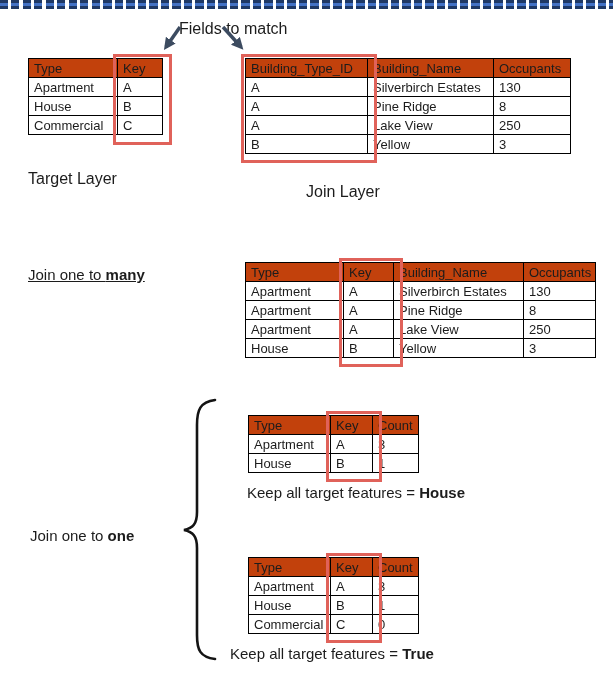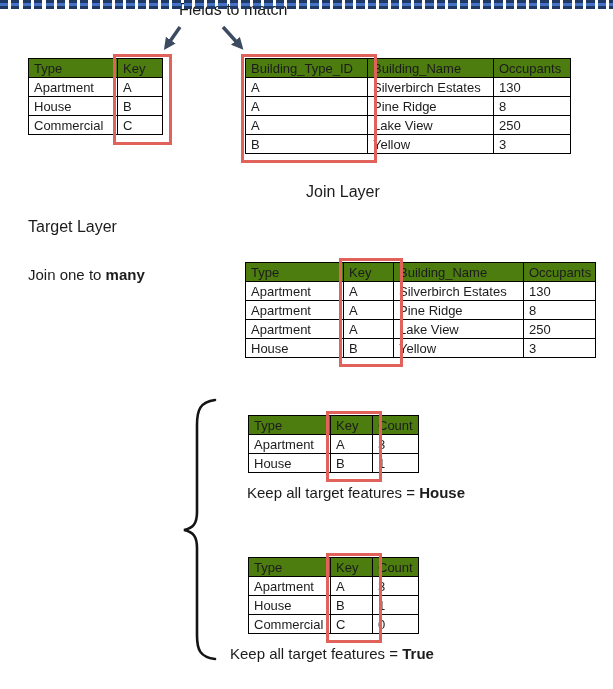--- a/index.html
+++ b/index.html
@@ -6,40 +6,40 @@
   body { font-family:"Liberation Sans", sans-serif; color:#1c1c1c; }
   #canvas { position:relative; width:613px; height:689px; background:#ffffff; overflow:hidden; }
   .lbl { position:absolute; white-space:nowrap; line-height:1.15; }
   .lbl-lg { font-size:16px; }
   .lbl-md { font-size:15px; }
   table.dtable { position:absolute; border-collapse:collapse; table-layout:fixed; font-size:13px; background:#fff; }
   .dtable th, .dtable td {
     border:1px solid #000; padding:0 5px; height:18px;
     font-weight:400; text-align:left; white-space:nowrap; overflow:hidden;
   }
-  .dtable th { background:#4d7c0f; }
+  .dtable th { background:#c2410c; }
   .red-box { position:absolute; border:3px solid #E0625A; pointer-events:none; }
   .overlay { position:absolute; left:0; top:0; pointer-events:none; }
   .divider {
     position:absolute; left:0; top:223; width:613px; height:9px;
     background-image:
       repeating-linear-gradient(90deg, #1F3864 0 8px, rgba(0,0,0,0) 8px 11.5px),
       repeating-linear-gradient(90deg, #4472C4 0 8px, rgba(0,0,0,0) 8px 11.5px),
       repeating-linear-gradient(90deg, #1F3864 0 8px, rgba(0,0,0,0) 8px 11.5px);
     background-size:100% 3px, 100% 3px, 100% 3px;
     background-position:0 0, 0 3px, 0 6px;
     background-repeat:no-repeat;
   }
 </style>
 </head>
 <body>
 
 <div id="canvas">
 
-  <div class="lbl lbl-lg" style="left:143px; top:1px;margin-left:36px;">Fields to match</div>
+  <div class="lbl lbl-lg" style="left:143px; top:20px;margin-left:36px;">Fields to match</div>
 
   <svg class="overlay" width="613" height="689">
     <defs>
       <marker id="ah" viewBox="0 0 10 10" refX="7" refY="5" markerWidth="3.4" markerHeight="3.4" orient="auto-start-reverse">
         <path d="M0 0 L10 5 L0 10 z" fill="#3C4B60"></path>
       </marker>
     </defs>
     <path d="M180 27 L166 47" stroke="#3C4B60" stroke-width="3.5" fill="none" marker-end="url(#ah)"></path>
     <path d="M223 27 L241 47" stroke="#3C4B60" stroke-width="3.5" fill="none" marker-end="url(#ah)"></path>
     <path d="M215 400 C200 402 197 410 197 425 L197 512 C197 524 193 528 184 530 C193 532 197 536 197 548 L197 635 C197 650 200 657 215 659" stroke="#141414" stroke-width="2.6" fill="none" stroke-linecap="round"></path>
@@ -65,21 +65,21 @@
           <td>House</td>
           <td>B</td>
         </tr>
         <tr>
           <td>Commercial</td>
           <td>C</td>
         </tr>
       </tbody>
     </table>
   <div class="red-box" style="left:113px; top:54px; width:53px; height:85px;"></div>
-  <div class="lbl lbl-lg" style="left:28px; top:170px;margin-top:48px;">Target Layer</div>
+  <div class="lbl lbl-lg" style="left:28px; top:170px;">Target Layer</div>
 
   <table class="dtable" style="left:245px; top:58px; width:325px;">
     <colgroup>
         <col style="width:122px">
         <col style="width:126px">
         <col style="width:77px">
       </colgroup>
   <thead>
         <tr>
           <th>Building_Type_ID</th>
@@ -108,21 +108,21 @@
           <td>Yellow</td>
           <td>3</td>
         </tr>
       </tbody>
     </table>
   <div class="red-box" style="left:241px; top:54px; width:130px; height:103px;"></div>
   <div class="lbl lbl-lg" style="left:306px; top:183px;">Join Layer</div>
 
   <div class="divider"></div>
 
-  <div class="lbl lbl-md" style="left:28px; top:266px;"><span>Join one to </span><b>many</b></div>
+  <div class="lbl lbl-md" style="left:28px; top:266px;text-decoration:underline;"><span>Join one to </span><b>many</b></div>
 
   <table class="dtable" style="left:245px; top:262px; width:350px;">
     <colgroup>
         <col style="width:98px">
         <col style="width:50px">
         <col style="width:130px">
         <col style="width:72px">
       </colgroup>
   <thead>
         <tr>
@@ -154,20 +154,21 @@
         <tr>
           <td>House</td>
           <td>B</td>
           <td>Yellow</td>
           <td>3</td>
         </tr>
       </tbody>
     </table>
   <div class="red-box" style="left:339px; top:258px; width:58px; height:103px;"></div>
 
+  <div class="lbl lbl-md" style="left:30px; top:527px;"><span>Join one to </span><b>one</b></div>
 
   <table class="dtable" style="left:248px; top:415px; width:170px;">
     <colgroup>
         <col style="width:82px">
         <col style="width:42px">
         <col style="width:46px">
       </colgroup>
   <thead>
         <tr>
           <th>Type</th>

